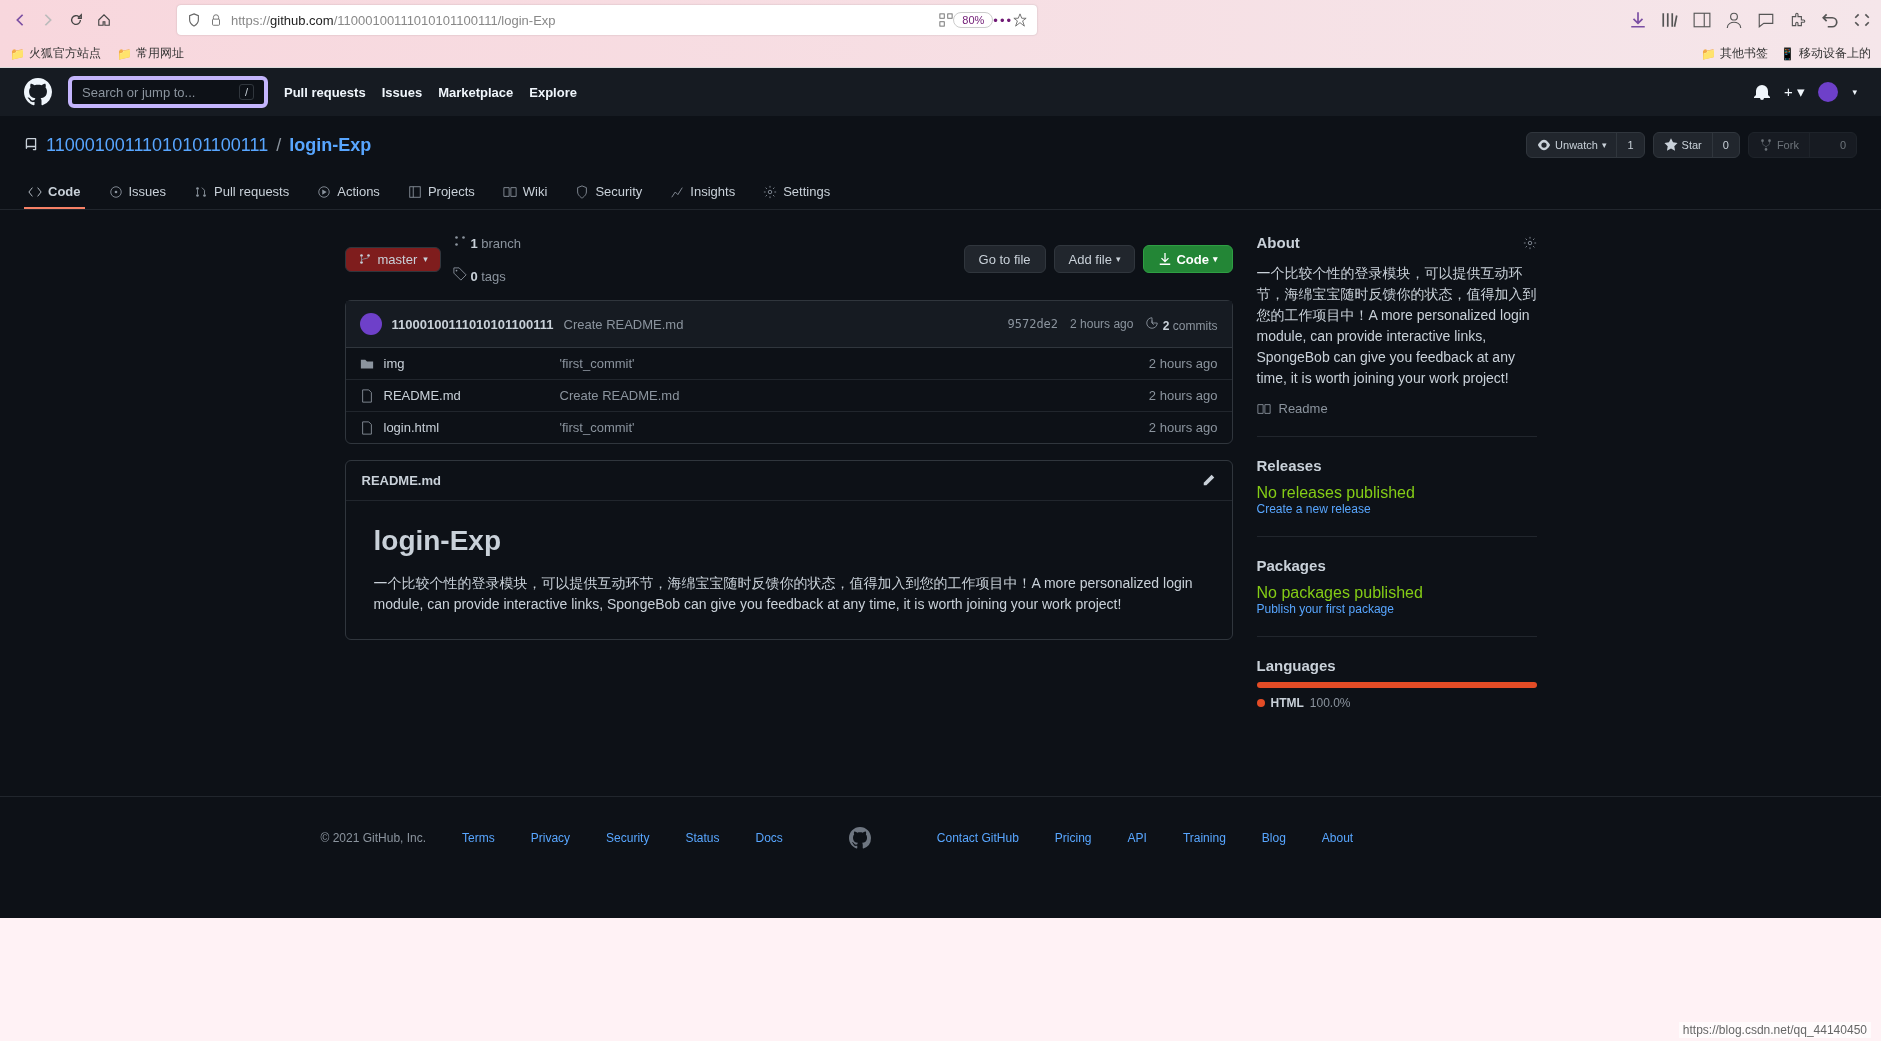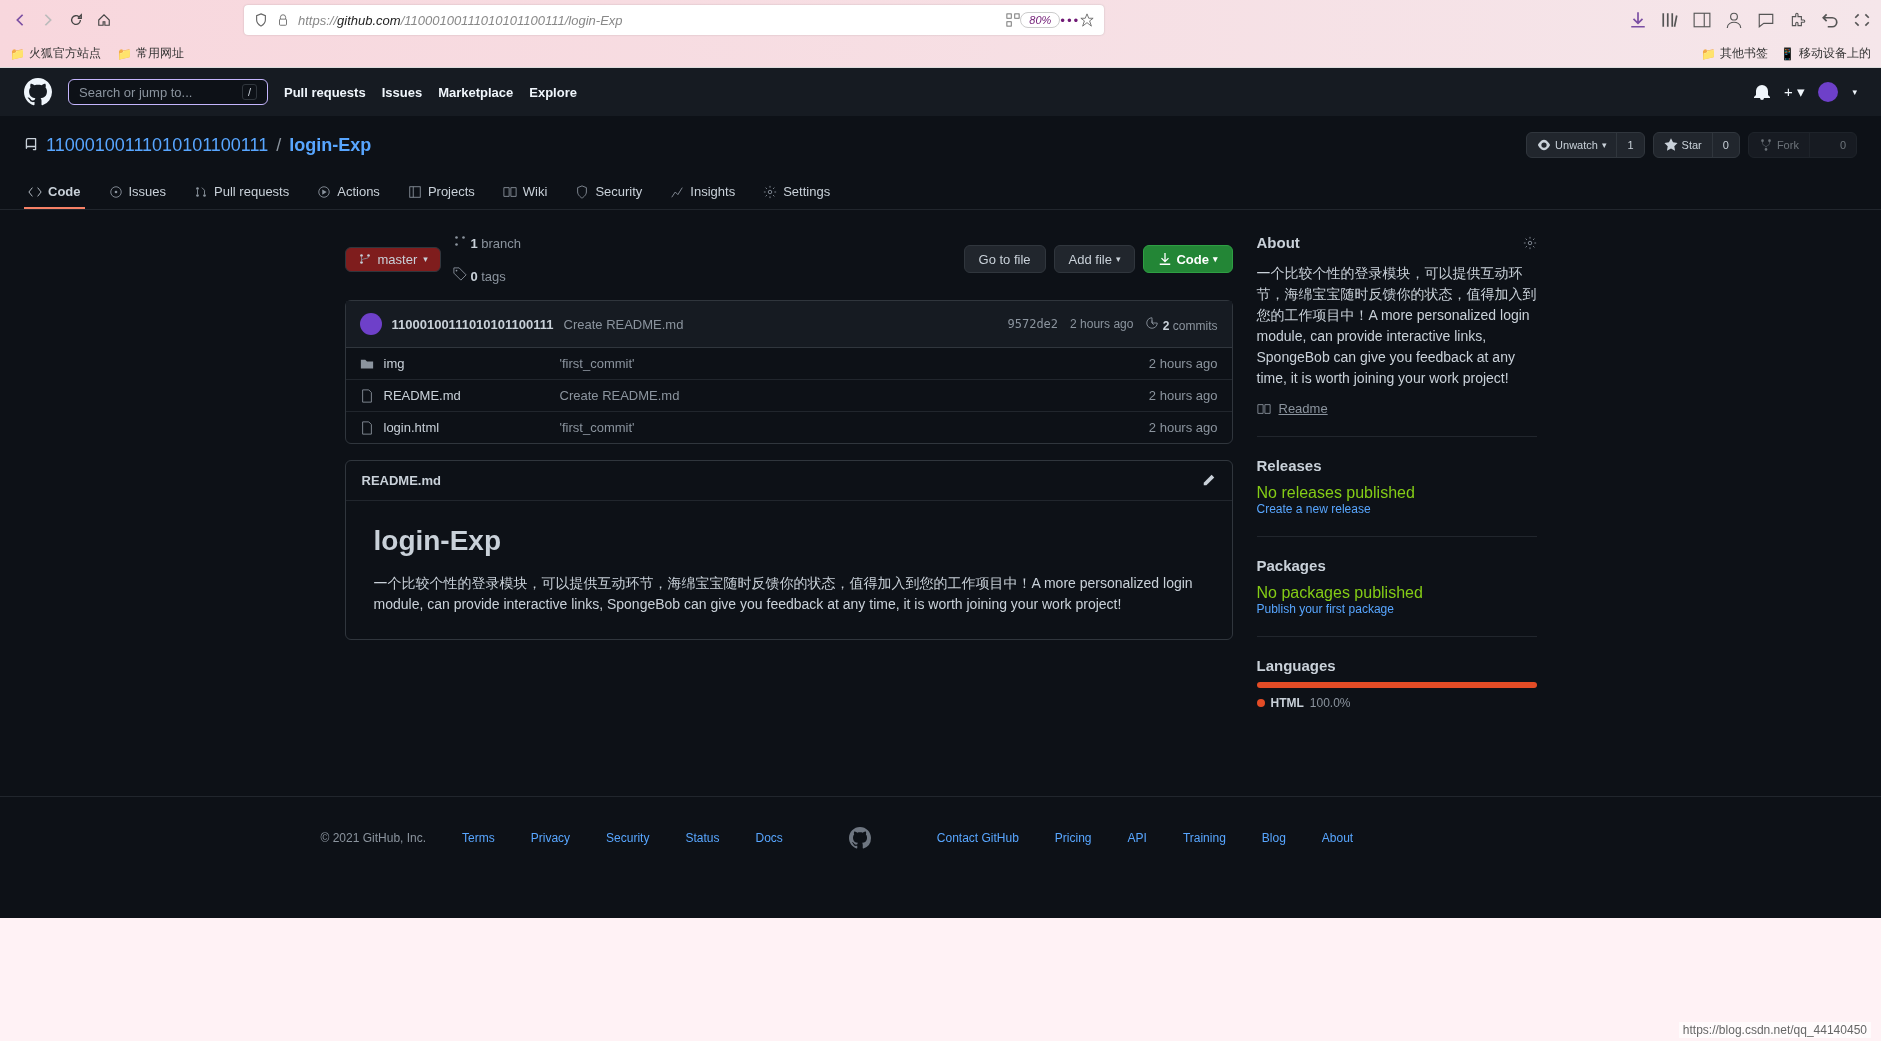--- a/index.html
+++ b/index.html
@@ -1,36 +1,36 @@
 <!DOCTYPE html>
 <html><head>
 <meta charset="utf-8">
 <style>
 * { margin: 0; padding: 0; box-sizing: border-box; }
 body { font-family: -apple-system, BlinkMacSystemFont, "Segoe UI", Helvetica, Arial, sans-serif; font-size: 13px; background: #fff2f5; }
 .browser-bar { height: 40px; background: linear-gradient(to right, #f8d7dd, #f5e6ea); display: flex; align-items: center; padding: 0 10px; gap: 10px; }
 .nav-btns { display: flex; gap: 8px; align-items: center; }
 .nav-btn { width: 20px; height: 20px; display: flex; align-items: center; justify-content: center; cursor: pointer; color: #444; }
 .back-btn { color: #7b4fa3; }
-.url-bar { flex: 0 0 860px; height: 30px; background: #fff; border-radius: 4px; display: flex; align-items: center; padding: 0 10px; gap: 8px; margin-left: 120px; box-shadow: 0 0 2px rgba(0,0,0,0.2); font-style: italic; }
+.url-bar { flex: 0 0 860px; height: 30px; background: #fff; border-radius: 4px; display: flex; align-items: center; padding: 0 10px; gap: 8px; margin-left: 53px; box-shadow: 0 0 2px rgba(0,0,0,0.2); }
 .url-text { flex: 1; color: #555; font-size: 13px; display: flex; }
 .url-text .domain { color: #222; }
 .url-text .path { color: #888; }
 .url-end { display: flex; gap: 0; align-items: center; color: #701a75; }
 .zoom-badge { border: 1px solid #ccc; border-radius: 10px; padding: 1px 8px; font-size: 11px; }
 .browser-right { display: flex; gap: 14px; margin-left: auto; color: #555; }
 .right-icon { width: 18px; height: 18px; }
 .bookmarks-bar { height: 28px; background: linear-gradient(to right, #f8d7dd, #f5e6ea); display: flex; align-items: center; padding: 0 10px; gap: 16px; font-size: 12px; color: #333; border-bottom: 1px solid #ddd; }
 .bookmark { display: flex; gap: 4px; align-items: center; }
 .bookmark-folder { color: #b89452; }
 .bookmarks-right { margin-left: auto; display: flex; gap: 12px; }
 .github-page { background: #0d1117; color: #c9d1d9; min-height: 850px; }
 .gh-header { background: #161b22; height: 48px; display: flex; align-items: center; padding: 0 24px; gap: 16px; }
 .gh-logo { width: 28px; height: 28px; fill: #f0f6fc; }
-.gh-search { display: flex; align-items: center; background: #0d1117; border: 1px solid #c4b5fd; border-radius: 6px; padding: 4px 10px; width: 200px; color: #c9d1d9; font-size: 13px; }
+.gh-search { display: flex; align-items: center; background: #0d1117; border: 4px solid #c4b5fd; border-radius: 6px; padding: 4px 10px; width: 200px; color: #c9d1d9; font-size: 13px; }
 .gh-search-slash { margin-left: auto; border: 1px solid #30363d; border-radius: 3px; padding: 1px 5px; font-size: 11px; }
 .gh-nav { display: flex; gap: 16px; color: #f0f6fc; font-size: 13px; font-weight: 600; }
 .gh-nav a { color: #f0f6fc; text-decoration: none; }
 .gh-header-right { margin-left: auto; display: flex; gap: 14px; align-items: center; }
 .gh-icon { fill: #f0f6fc; width: 16px; height: 16px; }
 .avatar { width: 20px; height: 20px; background: #6e40c9; border-radius: 50%; }
 .repo-head { padding: 16px 24px 0; }
 .repo-title { display: flex; align-items: center; gap: 8px; font-size: 18px; }
 .repo-title .owner { color: #58a6ff; }
 .repo-title .sep { color: #8b949e; }
@@ -68,21 +68,21 @@
 .readme-box { border: 1px solid #30363d; border-radius: 6px; margin-top: 16px; }
 .readme-head { padding: 12px 16px; border-bottom: 1px solid #21262d; font-size: 13px; font-weight: 600; display: flex; justify-content: space-between; }
 .readme-body { padding: 24px 28px; }
 .readme-body h1 { color: #c9d1d9; font-size: 28px; font-weight: 600; margin-bottom: 16px; }
 .readme-body p { color: #c9d1d9; font-size: 14px; line-height: 1.5; }
 .repo-sidebar { width: 280px; flex-shrink: 0; }
 .sb-section { border-bottom: 1px solid #21262d; padding-bottom: 20px; margin-bottom: 20px; }
 .sb-head { display: flex; justify-content: space-between; align-items: center; margin-bottom: 12px; }
 .sb-title { font-size: 15px; font-weight: 600; color: #c9d1d9; }
 .sb-desc { color: #c9d1d9; font-size: 14px; line-height: 1.5; margin-bottom: 12px; }
-.sb-link { color: #8b949e; font-size: 13px; display: flex; gap: 8px; align-items: center; text-decoration: underline; }
+.sb-link { color: #8b949e; font-size: 13px; display: flex; gap: 8px; align-items: center; }
 .sb-link svg { fill: #8b949e; width: 14px; height: 14px; }
 .sb-muted { color: #84cc16; font-size: 16px; }
 .sb-blue { color: #58a6ff; font-size: 12px; }
 .lang-bar { height: 6px; background: #e34c26; border-radius: 3px; margin: 8px 0; }
 .lang-item { display: flex; gap: 6px; align-items: center; font-size: 12px; }
 .lang-dot { width: 8px; height: 8px; background: #e34c26; border-radius: 50%; }
 .gh-footer { border-top: 1px solid #21262d; margin-top: 22px; padding: 30px 24px; }
 .footer-row { display: flex; align-items: center; max-width: 1240px; margin: 0 auto; font-size: 12px; color: #8b949e; gap: 36px; }
 .footer-row a { color: #58a6ff; text-decoration: none; }
 .footer-logo { fill: #6e7681; width: 22px; height: 22px; }

